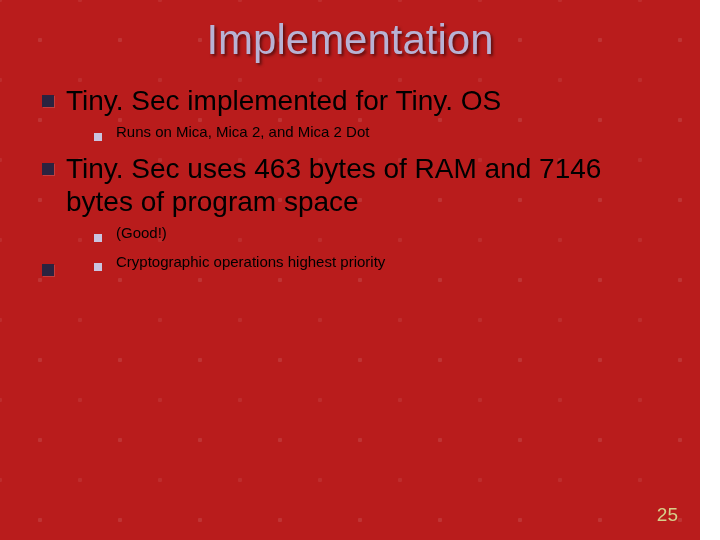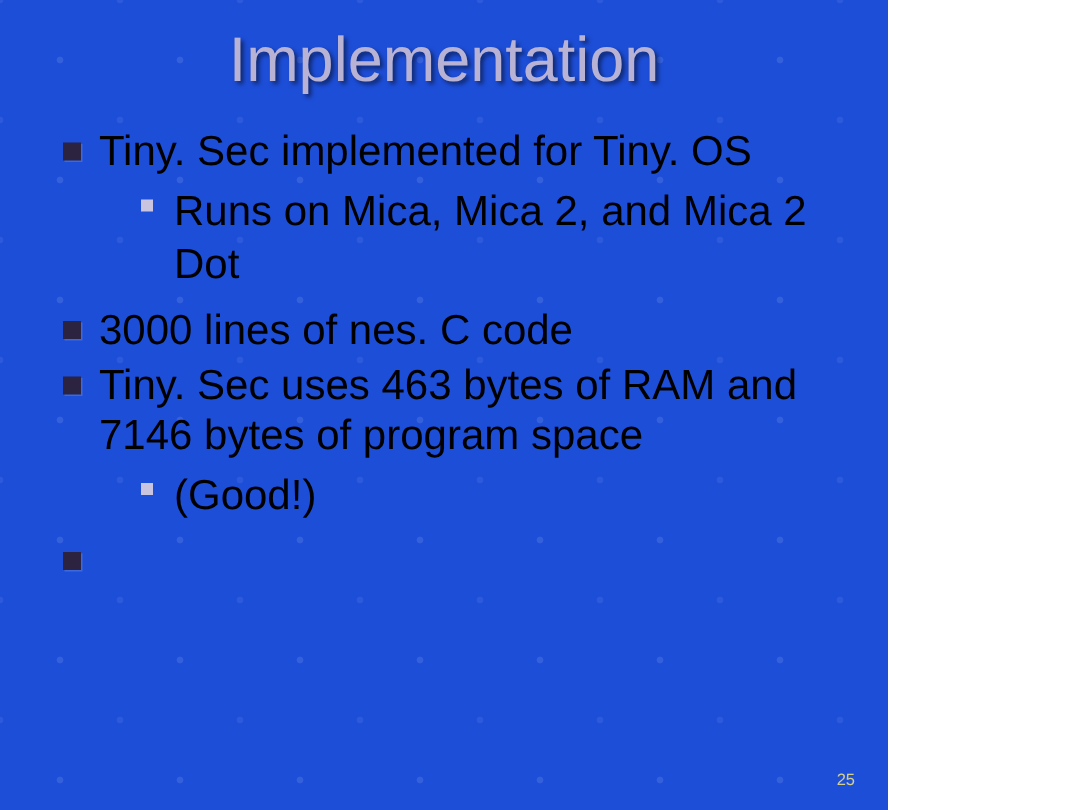--- a/index.html
+++ b/index.html
@@ -4,23 +4,23 @@
 <style>
   html, body {
     margin: 0;
     padding: 0;
     width: 720px;
     height: 540px;
     overflow: hidden;
     font-family: Arial, Helvetica, sans-serif;
   }
   .slide {
-    width: 592px;
+    width: 700px;
     height: 540px;
-    background: #1d4ed8;
+    background: #b91c1c;
     position: relative;
     box-sizing: border-box;
     color: #000;
   }
   .pattern {
     position: absolute;
     inset: 0;
     background-image:
       radial-gradient(circle, rgba(255,255,255,0.10) 2px, transparent 2.5px),
       radial-gradient(circle, rgba(255,255,255,0.07) 2px, transparent 2.5px);
@@ -65,39 +65,39 @@
     box-shadow: 1px 1px 0 rgba(255,255,255,0.15);
   }
   ul.lvl2 {
     list-style: none;
     margin: 6px 0 10px 0;
     padding: 0 0 0 28px;
   }
   ul.lvl2 > li {
     position: relative;
     padding-left: 22px;
-    font-size: 28px;
+    font-size: 15px;
     line-height: 1.25;
     color: #000;
     margin-bottom: 3px;
   }
   ul.lvl2 > li::before {
     content: "";
     position: absolute;
     left: 0;
     top: 10px;
     width: 8px;
     height: 8px;
     background: #c9c4e0;
   }
   .pagenum {
     position: absolute;
     right: 22px;
     bottom: 14px;
-    font-size: 11px;
+    font-size: 19px;
     color: #d6cf8a;
   }
 </style>
 </head>
 <body>
 
 <div class="slide">
   <div class="pattern"></div>
 
   <div class="title">Implementation</div>
@@ -107,33 +107,35 @@
 
       <li>
         <span>Tiny. Sec implemented for Tiny. OS</span>
         <ul class="lvl2">
           <li>
             <span>Runs on Mica, Mica 2, and Mica 2 Dot</span>
           </li>
         </ul>
       </li>
 
-      <li>
-        <span>3000 lines of nes. C code</span>
-      </li>
 
       <li>
         <span>Tiny. Sec uses 463 bytes of RAM and 7146 bytes of program space</span>
         <ul class="lvl2">
           <li>
             <span>(Good!)</span>
           </li>
         </ul>
       </li>
 
       <li>
+        <ul class="lvl2">
+          <li>
+            <span>Cryptographic operations highest priority</span>
+          </li>
+        </ul>
       </li>
 
     </ul>
   </div>
 
   <div class="pagenum">25</div>
 </div>
 
 </body></html>

